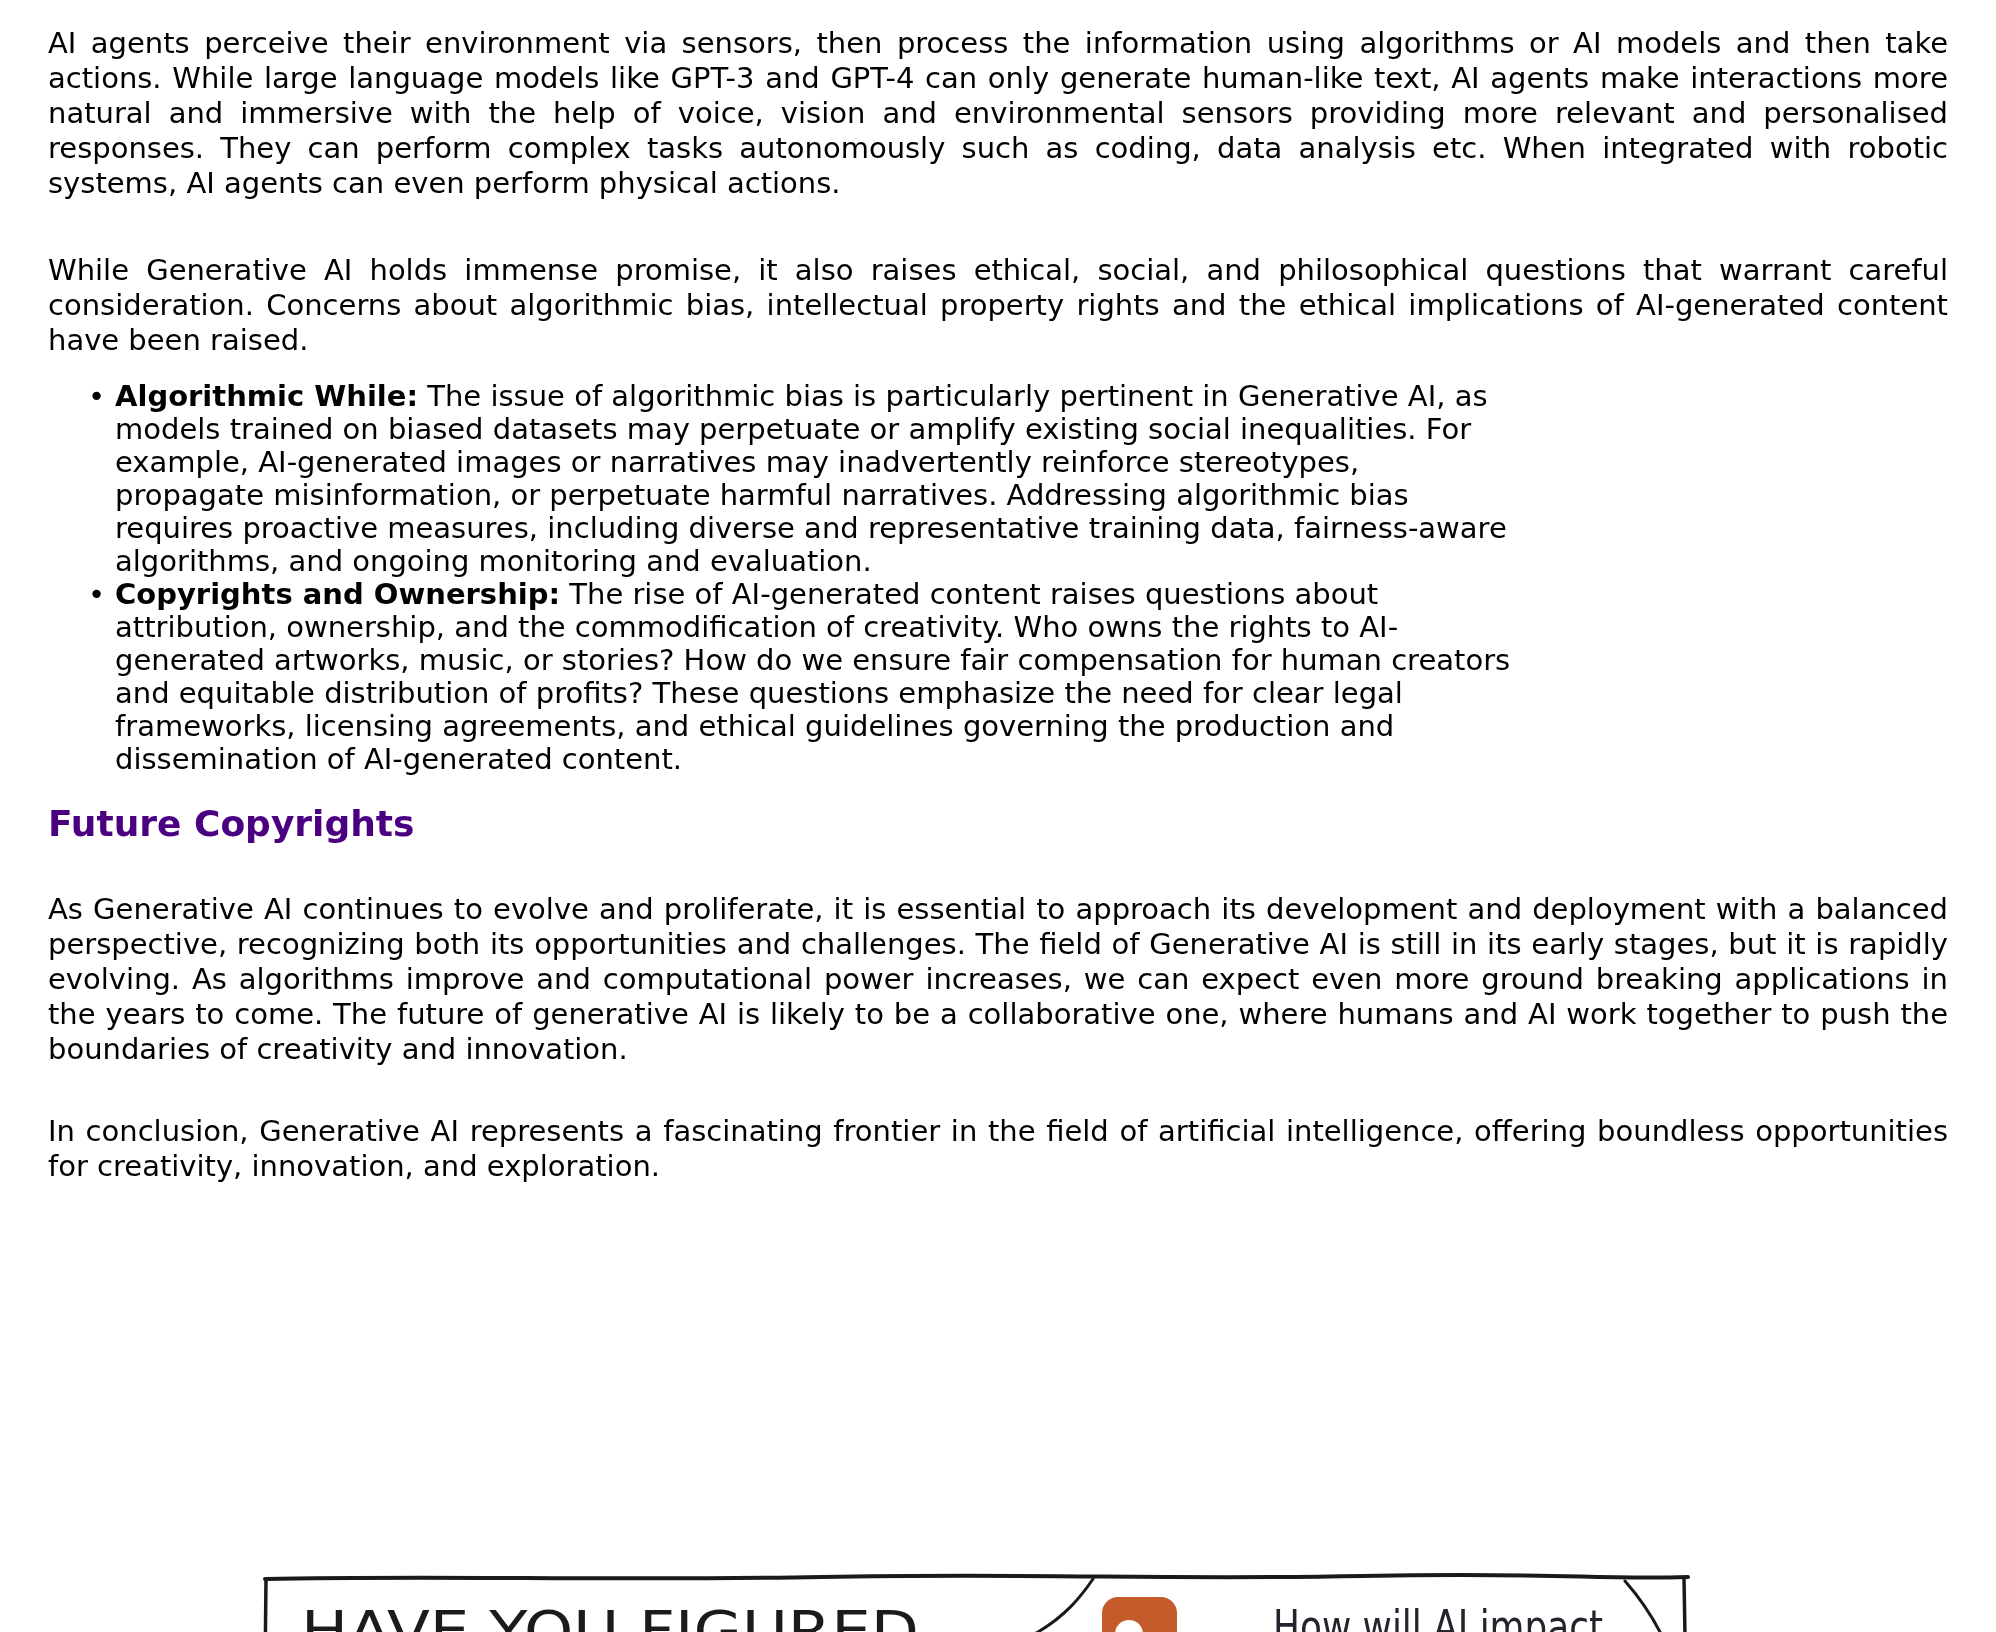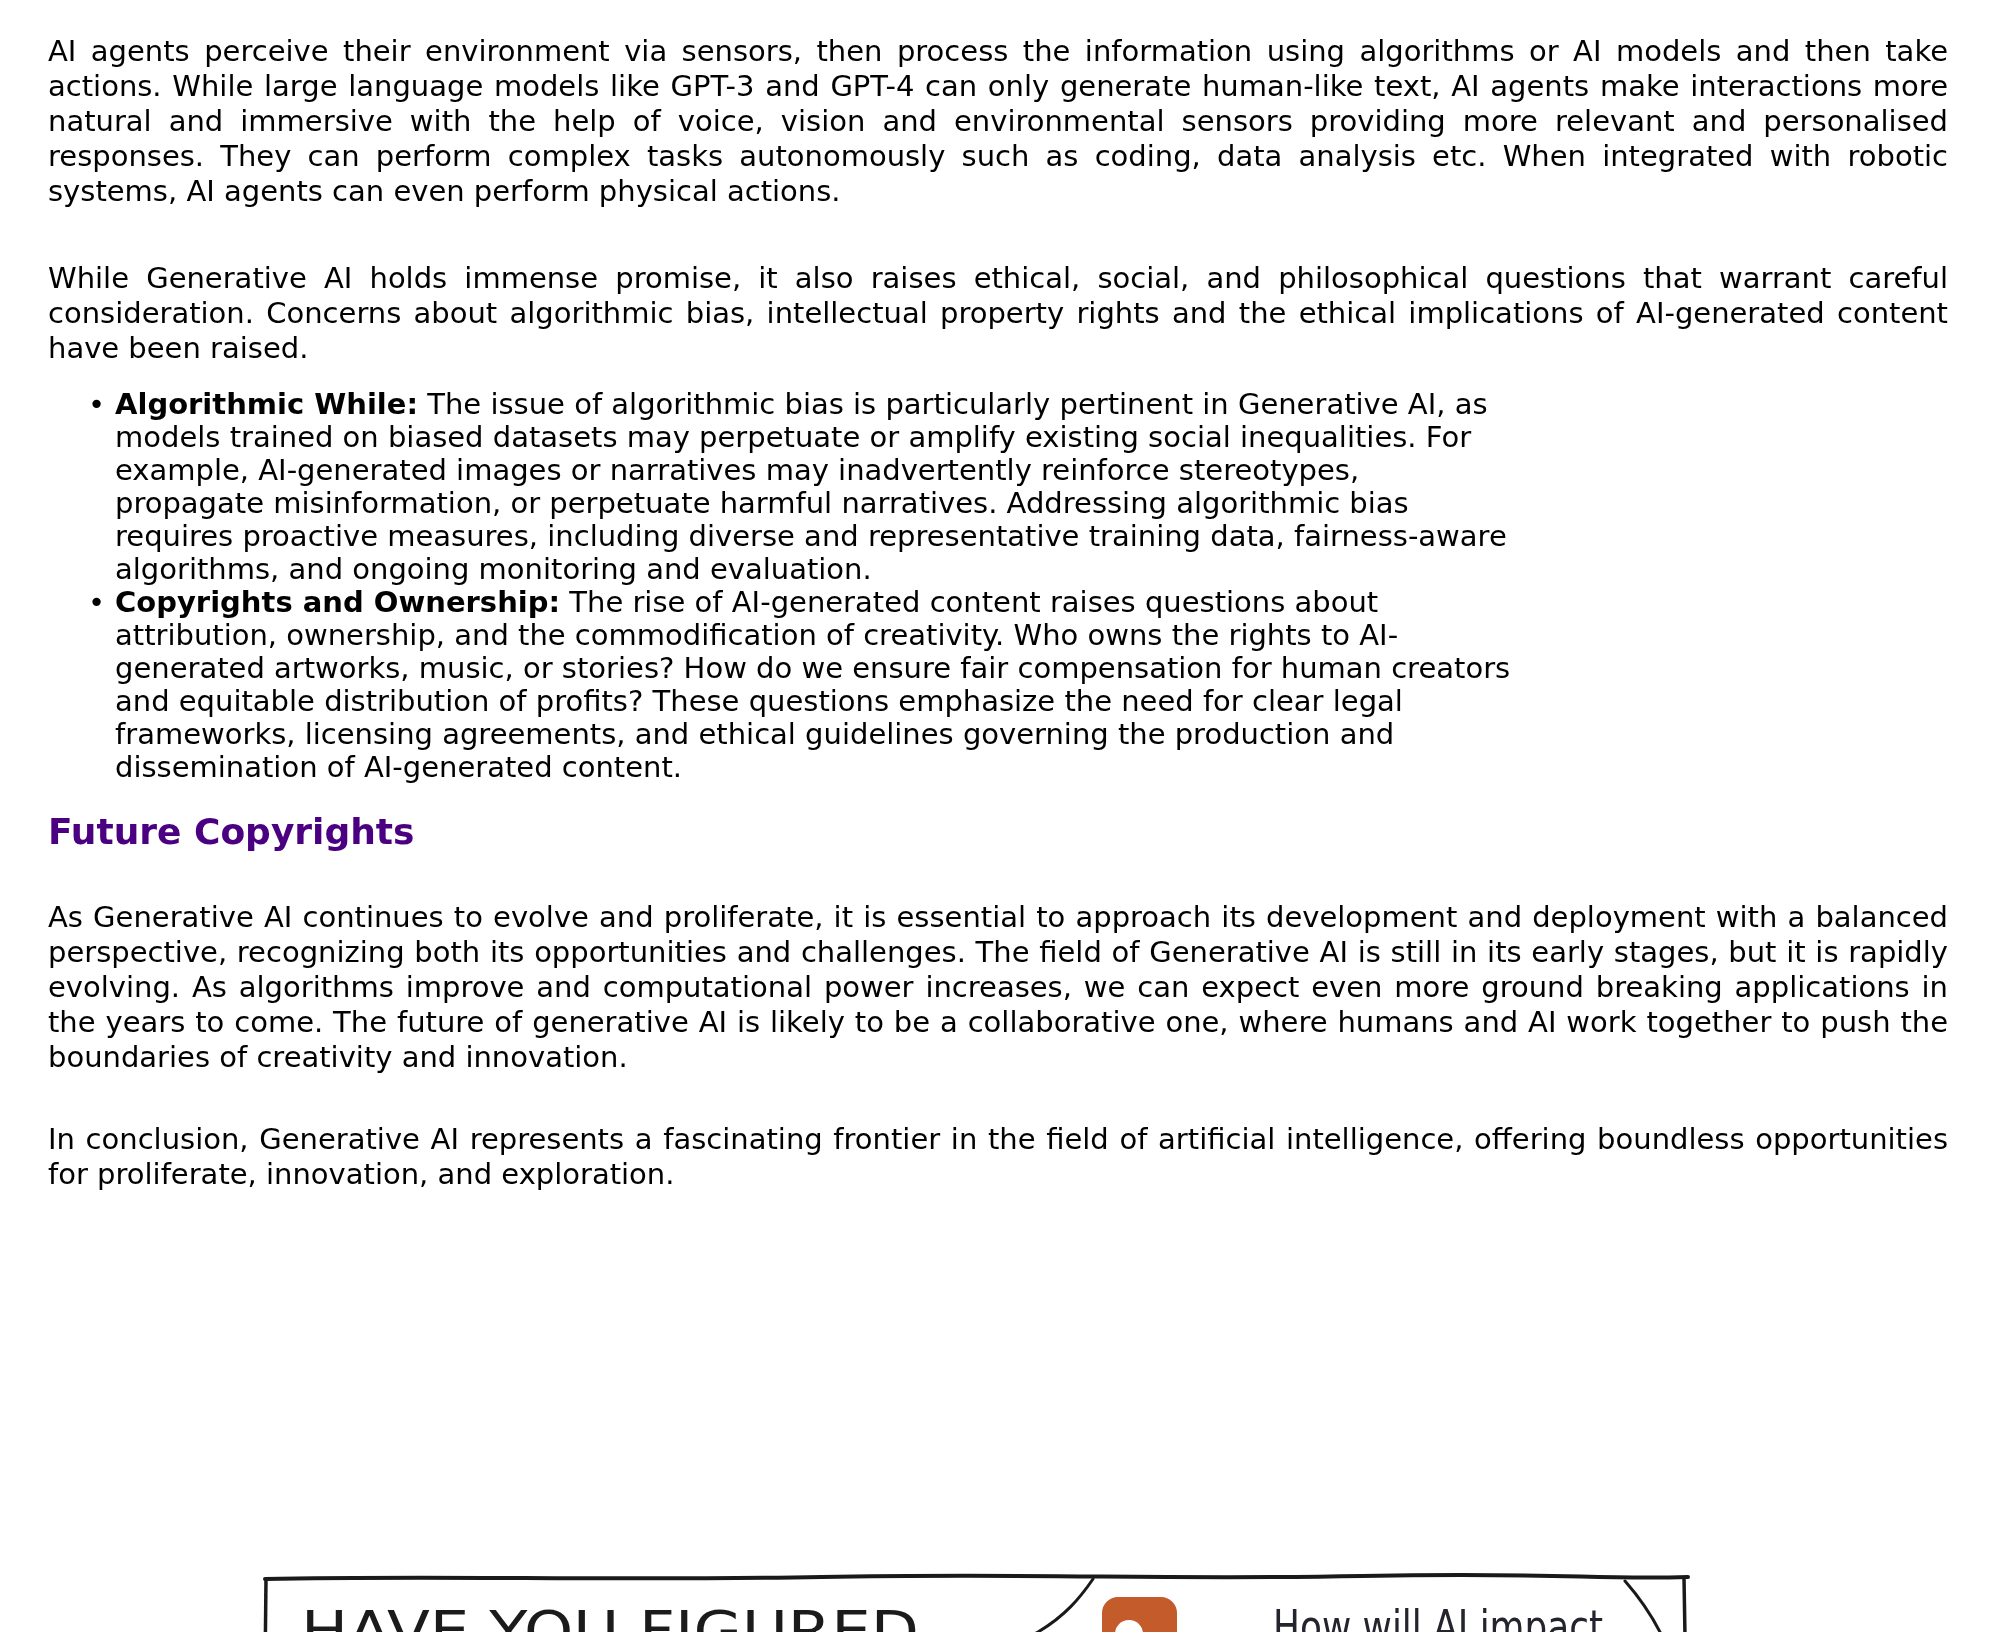--- a/index.html
+++ b/index.html
@@ -9,21 +9,21 @@
   body {
     position: relative;
     width: 1996px;
     height: 1632px;
     overflow: hidden;
     background: #ffffff;
     color: #000000;
     font-family: "DejaVu Sans", "Liberation Sans", sans-serif;
   }
   .page {
-    padding: 34px 48px 0 48px;
+    padding: 26px 48px 0 48px;
   }
   p {
     font-size: 29px;
     line-height: 35px;
     text-align: justify;
     margin: 0;
   }
   h2 {
     font-size: 36px;
     line-height: 42px;
@@ -87,21 +87,21 @@
       <li>
         <strong>Copyrights and Ownership:</strong>
         <span>The rise of AI-generated content raises questions about attribution, ownership, and the commodification of creativity. Who owns the rights to AI-generated artworks, music, or stories? How do we ensure fair compensation for human creators and equitable distribution of profits? These questions emphasize the need for clear legal frameworks, licensing agreements, and ethical guidelines governing the production and dissemination of AI-generated content.</span>
       </li>
     </ul>
 
     <h2 class="h2-future">Future Copyrights</h2>
 
     <p class="p-future">As Generative AI continues to evolve and proliferate, it is essential to approach its development and deployment with a balanced perspective, recognizing both its opportunities and challenges. The field of Generative AI is still in its early stages, but it is rapidly evolving. As algorithms improve and computational power increases, we can expect even more ground breaking applications in the years to come. The future of generative AI is likely to be a collaborative one, where humans and AI work together to push the boundaries of creativity and innovation.</p>
 
-    <p class="p-conclusion">In conclusion, Generative AI represents a fascinating frontier in the field of artificial intelligence, offering boundless opportunities for proliferate, innovation, and exploration.</p>
+    <p class="p-conclusion">In conclusion, Generative AI represents a fascinating frontier in the field of artificial intelligence, offering boundless opportunities for creativity, innovation, and exploration.</p>
 
   </article>
 </div>
 
 <figure class="comic" style="margin:0;">
   <svg width="1430" height="300" viewBox="0 0 1430 300" xmlns="http://www.w3.org/2000/svg">
 
     <g>
       <path d="M3,9 C 180,5 340,11 560,7 S 900,10 1100,6 S 1330,10 1426,7" fill="none" stroke="#1a1a1a" stroke-width="4" stroke-linecap="round"></path>
       <path d="M4,8 L 1,300" fill="none" stroke="#1a1a1a" stroke-width="3.5"></path>

